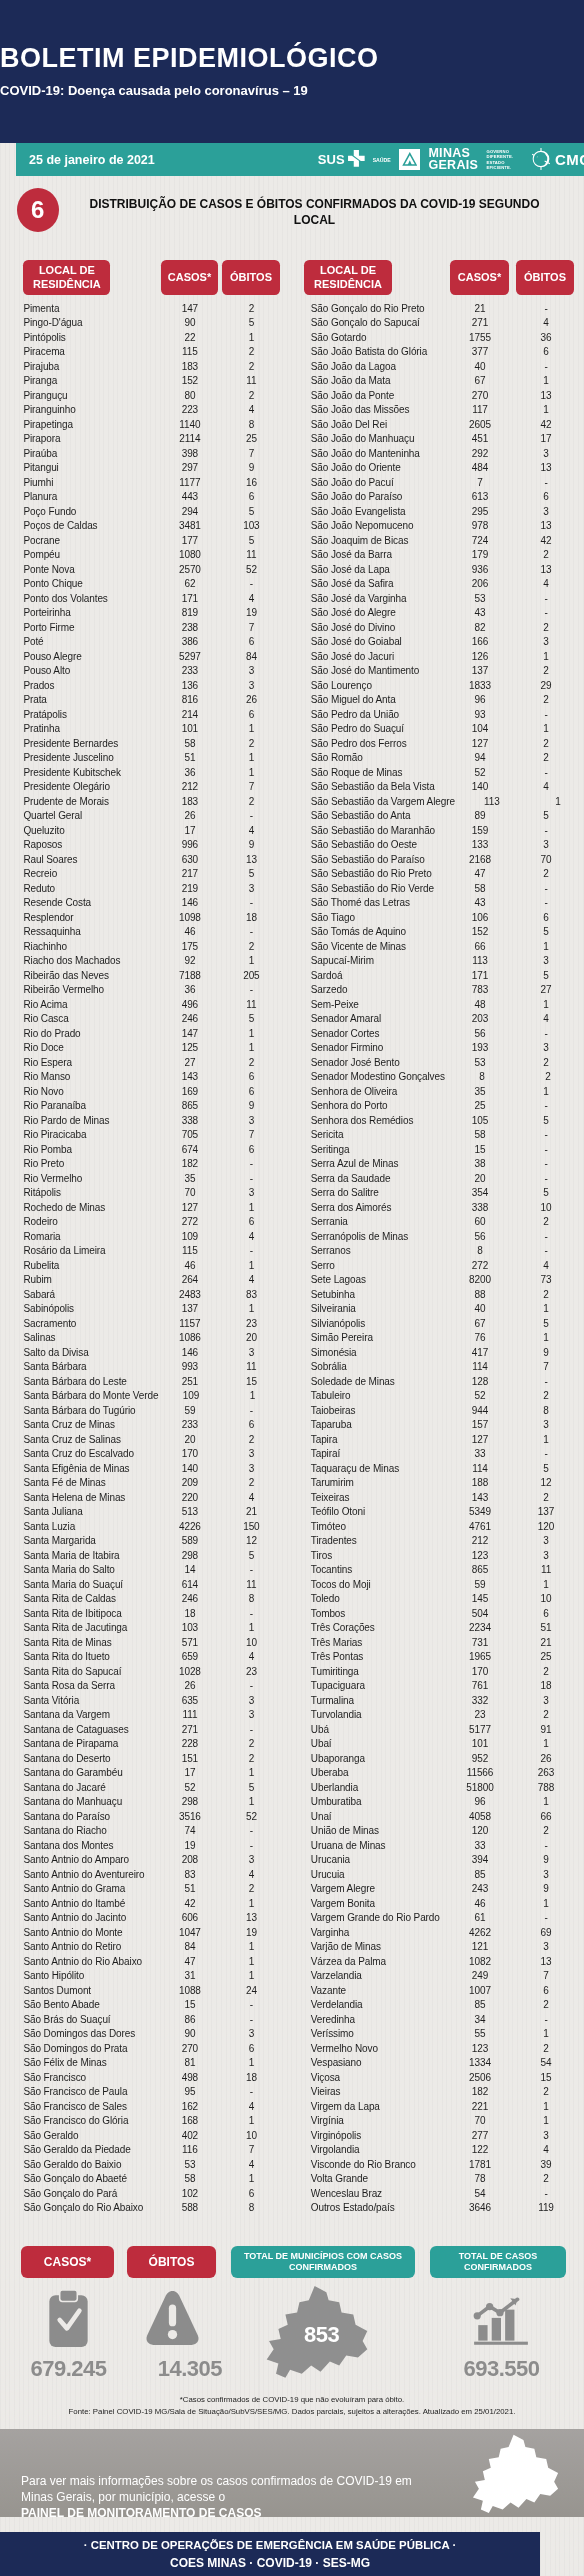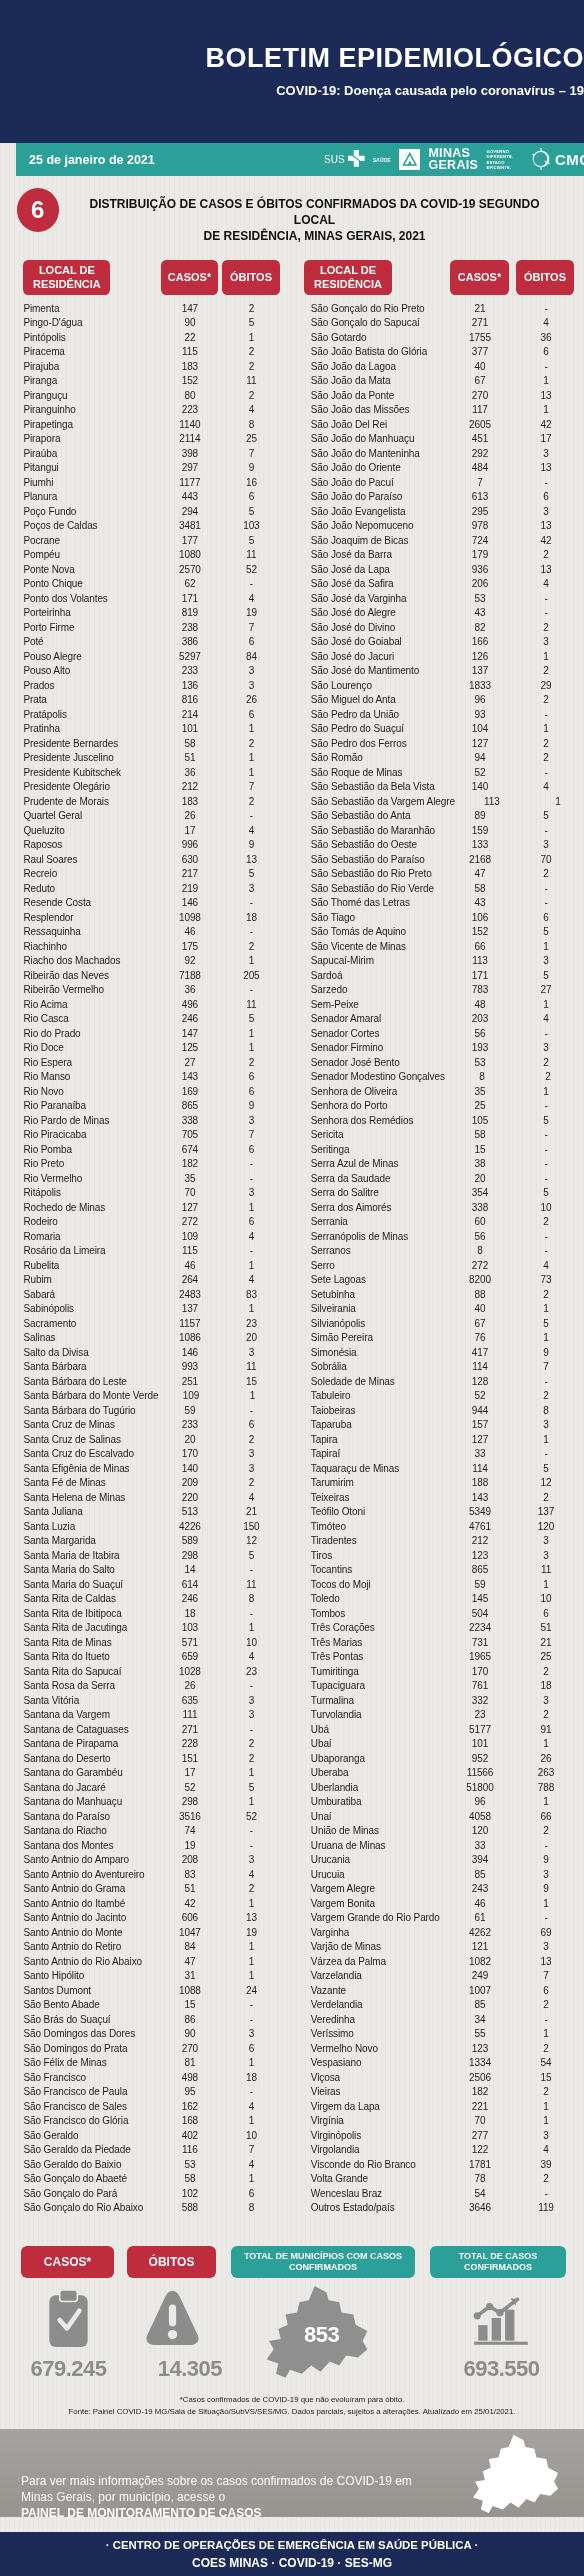--- a/index.html
+++ b/index.html
@@ -4,29 +4,29 @@
 <style>
   html,body{margin:0;padding:0;}
   body{
     width:584px;height:2576px;position:relative;overflow:hidden;
     background:#ECEAE7;
     background-image:repeating-linear-gradient(90deg, rgba(0,0,0,0.025) 0 1px, rgba(255,255,255,0.02) 1px 2.6px, transparent 2.6px 4.7px);
     font-family:"Liberation Sans", sans-serif;
     color:#222;
   }
   
-  .hdr{position:absolute;top:0;left:0;width:584px;height:143px;background:#1C2A57;color:#fff;text-align:right;}
+  .hdr{position:absolute;top:0;left:0;width:584px;height:143px;background:#1C2A57;color:#fff;text-align:left;}
   .hdr .t1{position:absolute;top:43px;left:0;width:100%;font-size:27px;font-weight:bold;letter-spacing:0.5px;}
   .hdr .t2{position:absolute;top:83px;left:0;width:100%;font-size:13px;font-weight:bold;}
   
   .tealbar{position:absolute;top:143px;left:16px;width:584px;height:33px;background:#2BA099;color:#fff;display:flex;align-items:center;}
   .dateTxt{margin-left:13px;font-size:12.5px;font-weight:bold;flex:0 0 auto;}
   .logos{margin-left:auto;margin-right:9.3px;display:flex;align-items:center;gap:8.3px;}
   .susWrap{display:flex;align-items:center;gap:2.1px;}
-  .susTxt{font-size:10px;font-weight:normal;}
+  .susTxt{font-size:13px;font-weight:bold;}
   .saudeTxt{font-size:5.2px;font-weight:bold;margin-left:5.2px;}
   .mgSquare{width:21px;height:21px;background:#fff;display:flex;align-items:center;justify-content:center;}
   .mgName{line-height:0.95;font-size:12.5px;font-weight:bold;letter-spacing:0.3px;}
   .mgTag{font-size:4.2px;font-weight:bold;line-height:1.25;letter-spacing:0.2px;}
   .cmcWrap{display:flex;align-items:center;gap:2.1px;margin-left:7.3px;}
   .cmcTxt{font-size:15px;font-weight:bold;letter-spacing:0.5px;}
   
   .badge6{position:absolute;left:16.6px;top:188px;width:42px;height:44px;border-radius:50%;background:#BE2C3D;color:#fff;
           display:flex;align-items:center;justify-content:center;font-size:24px;font-weight:bold;}
   .secTitle{position:absolute;left:73px;top:196px;width:483px;text-align:center;font-weight:bold;font-size:12px;line-height:1.35;color:#101010;}
@@ -53,21 +53,21 @@
   .icon{position:absolute;}
   .mapNum{position:absolute;color:#fff;font-size:22px;font-weight:bold;letter-spacing:-0.5px;}
   
   .fnote{position:absolute;left:0;width:584px;text-align:center;font-size:7.8px;color:#1e1e1e;font-weight:500;}
   
   .infoBand{position:absolute;top:2429px;left:0;width:584px;height:88px;background:linear-gradient(180deg,#A5A2A0 0%,#97948F 100%);overflow:hidden;}
   .infoBand .l{position:absolute;left:21px;color:#fff;font-size:12px;margin-top:36px;}
   .infoPanel{color:#1C2A57;font-weight:bold;font-size:13px;}
   .infoLink{font-weight:bold;}
   
-  .footerNavy{position:absolute;top:2532px;left:0;width:584px;height:44px;background:#1C2A57;color:#fff;text-align:center;}
+  .footerNavy{position:absolute;top:2532px;left:0;width:540px;height:44px;background:#1C2A57;color:#fff;text-align:center;}
   .footerNavy .f1{position:absolute;top:7.3px;left:0;width:100%;font-size:11.4px;font-weight:bold;}
   .footerNavy .f2{position:absolute;top:24px;left:0;width:100%;font-size:12px;font-weight:bold;}
 </style>
 </head>
 <body>
 
 <div class="hdr">
   <div class="t1">BOLETIM EPIDEMIOLÓGICO</div>
   <div class="t2">COVID-19: Doença causada pelo coronavírus – 19</div>
 </div>
@@ -110,21 +110,20 @@
         </svg>
       </span>
       <span class="cmcTxt">CMC</span>
     </div>
   </div>
 </div>
 
 <div class="badge6">6</div>
 <div class="secTitle">
   <div>DISTRIBUIÇÃO DE CASOS E ÓBITOS CONFIRMADOS DA COVID-19 SEGUNDO LOCAL</div>
-  <div>DE RESIDÊNCIA, MINAS GERAIS, 2021</div>
 </div>
 
 <div class="hbox" style="left:23.4px;width:87px;">LOCAL DE RESIDÊNCIA</div>
 <div class="hbox" style="left:161px;width:57px;">CASOS*</div>
 <div class="hbox" style="left:222px;width:58px;">ÓBITOS</div>
 <div class="hbox" style="left:304px;width:88px;">LOCAL DE RESIDÊNCIA</div>
 <div class="hbox" style="left:450px;width:59px;">CASOS*</div>
 <div class="hbox" style="left:516px;width:58px;">ÓBITOS</div>
 
 <div class="rows rowsL">

